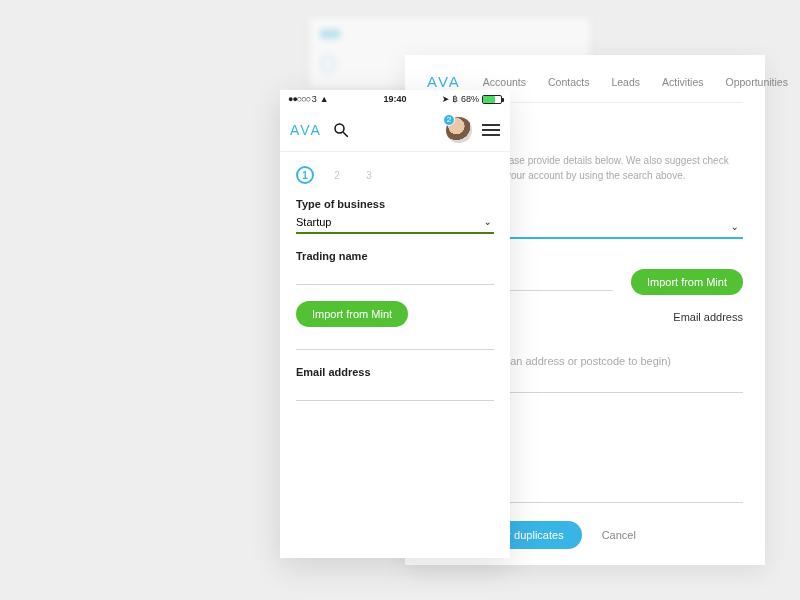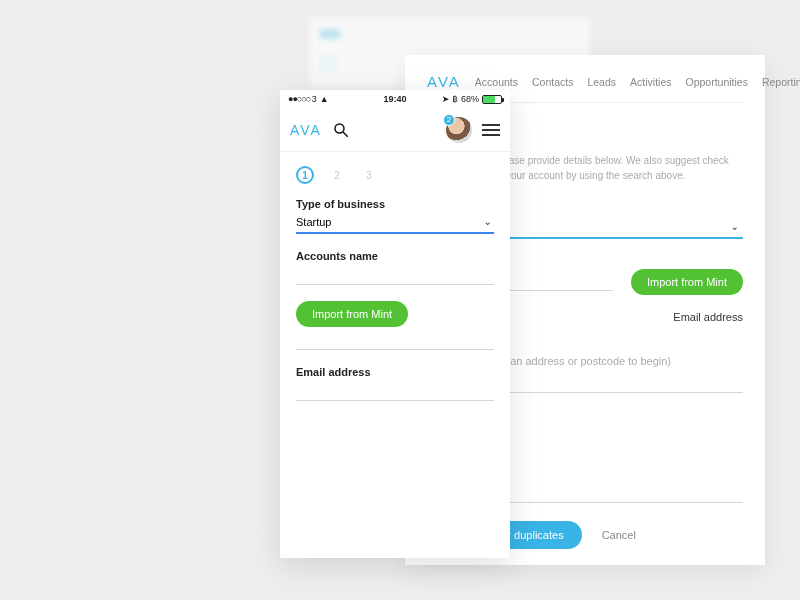--- a/index.html
+++ b/index.html
@@ -34,21 +34,21 @@
   .desktop-card {
     position: absolute;
     top: 55px; left: 405px;
     width: 360px; height: 510px;
     background: #fff;
     box-shadow: 0 6px 24px rgba(0,0,0,0.08);
     padding: 18px 22px;
   }
   .desktop-nav { display:flex; align-items:center; gap:14px; font-size:10.5px; color:#888; margin-bottom:26px; padding-bottom:12px; border-bottom:1px solid #eee;}
   .desktop-nav .logo { color:#39b4e6; font-size:15px; letter-spacing:2px; font-weight:400; margin-right:auto; margin-left:0;}
-  .desktop-nav span { cursor:default; }
+  .desktop-nav span { cursor:default;margin-left:8px; }
   .desktop-title { font-size:16px; color:#262626; font-weight:400; margin-bottom:6px;}
   .desktop-sub { font-size:10px; color:#aaa; line-height:1.5; margin-bottom:18px;}
   .d-label { font-size:11px; color:#333; font-weight:600; margin-top:14px; margin-bottom:4px; display:block;}
   .d-hint { font-weight:400; color:#aaa;}
   .d-field { border:none; border-bottom:1px solid #d5d5d5; height:22px; width:100%; font-size:11px; background:transparent;}
   .d-field.accent { border-bottom:2px solid #39b4e6; }
   .d-chev { float:right; font-size:10px; color:#333; margin-top:-18px; margin-right:4px; pointer-events:none;}
   .green-pill {
     display:inline-block; background:#52c234; color:#fff; font-size:11px;
     padding:7px 16px; border-radius:16px; border:none; cursor:pointer;
@@ -102,21 +102,21 @@
   .mobile-body{ padding:12px 16px 0 16px; overflow:hidden; }
   .stepper{ display:flex; gap:14px; align-items:center; margin:2px 0 14px 0;}
   .step{ width:18px; height:18px; border-radius:50%; display:flex; align-items:center; justify-content:center; font-size:10px; color:#c9c9c9;}
   .step.active{ border:2px solid #39b4e6; color:#39b4e6; font-weight:600;}
   .m-title{ font-size:15px; color:#262626; margin-bottom:6px;}
   .m-sub{ font-size:10px; color:#aaa; line-height:1.5; margin-bottom:16px;}
   .m-label{ font-size:11px; font-weight:600; color:#222; margin-top:16px; display:block;}
   .m-label.first{margin-top:0;}
   .m-field-wrap{ position:relative; }
   .m-field{ width:100%; border:none; border-bottom:1px solid #d5d5d5; font-size:11px; padding:6px 0 4px 0; background:transparent;}
-  .m-field.accent{ border-bottom:2px solid #3b82f6;}
+  .m-field.accent{ border-bottom:2px solid #4d7c0f;}
   .m-chev{ position:absolute; right:2px; top:6px; font-size:10px; pointer-events:none;}
   .m-import{ margin-top:16px; }
   .cutoff{ margin-top:16px; font-size:11px; font-weight:600; color:#222; white-space:nowrap;}
   .cutoff .hint{font-weight:400; color:#aaa;}
 
   svg.magnify { stroke:#111; stroke-width:2; fill:none; }
 </style>
 </head>
 <body>
 
@@ -216,21 +216,21 @@
       <span class="step">3</span>
     </div>
 
 
     <label class="m-label first">Type of business</label>
     <div class="m-field-wrap">
       <input class="m-field accent" value="Startup" style="">
       <span class="m-chev">⌄</span>
     </div>
 
-    <label class="m-label">Accounts name</label>
+    <label class="m-label">Trading name</label>
     <input class="m-field" style="">
 
     <div class="m-import">
       <button class="green-pill">Import from Mint</button>
     </div>
 
     <input class="m-field" style="">
 
     <label class="m-label">Email address</label>
     <input class="m-field" style="">

